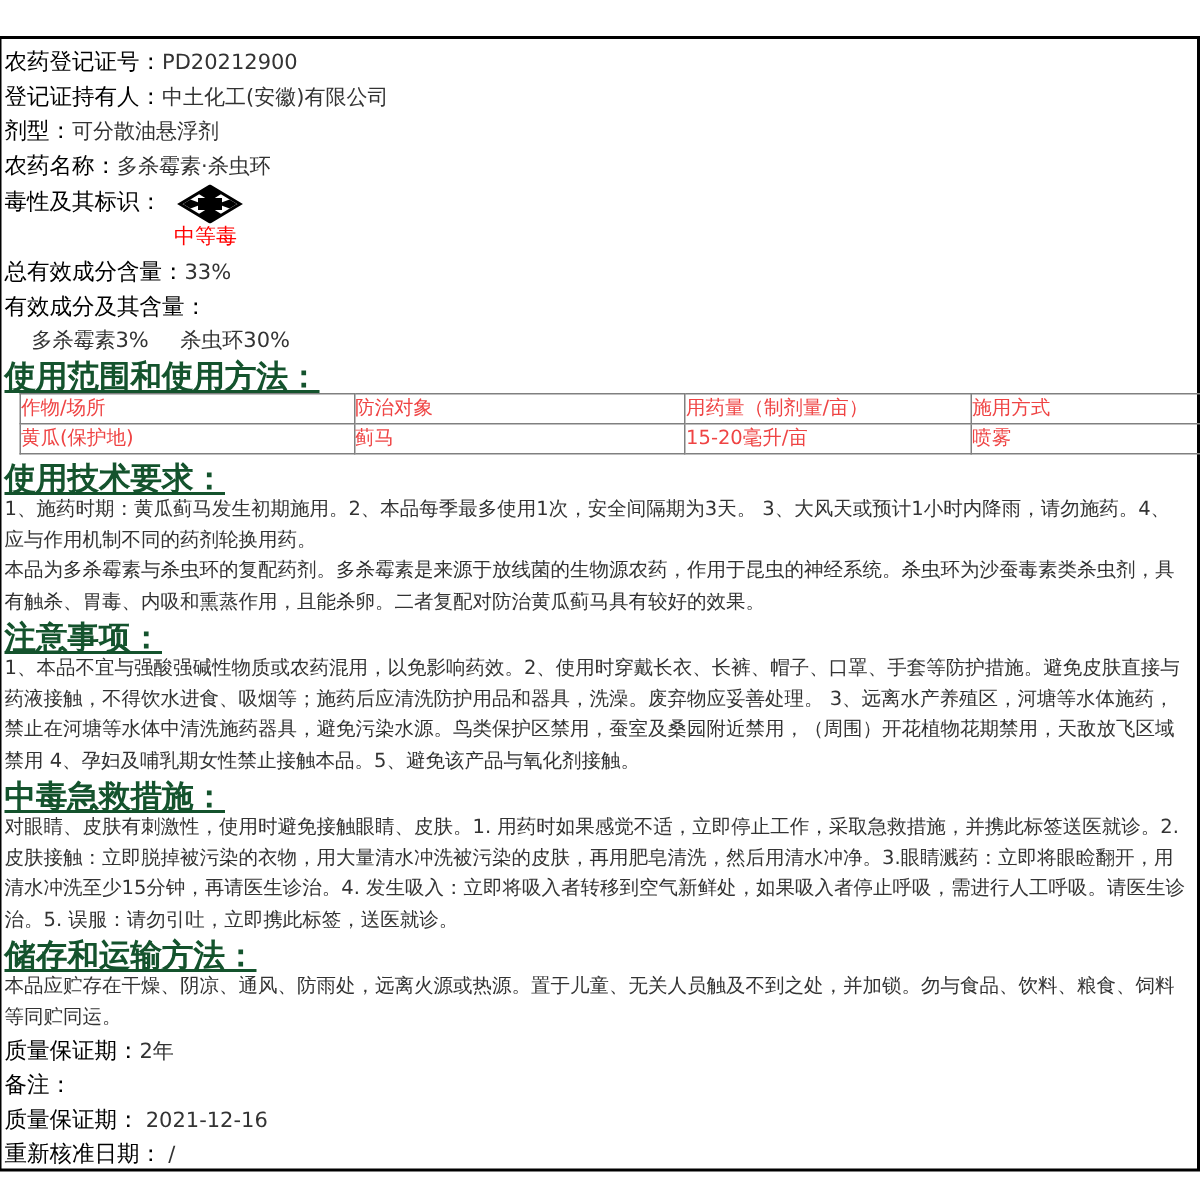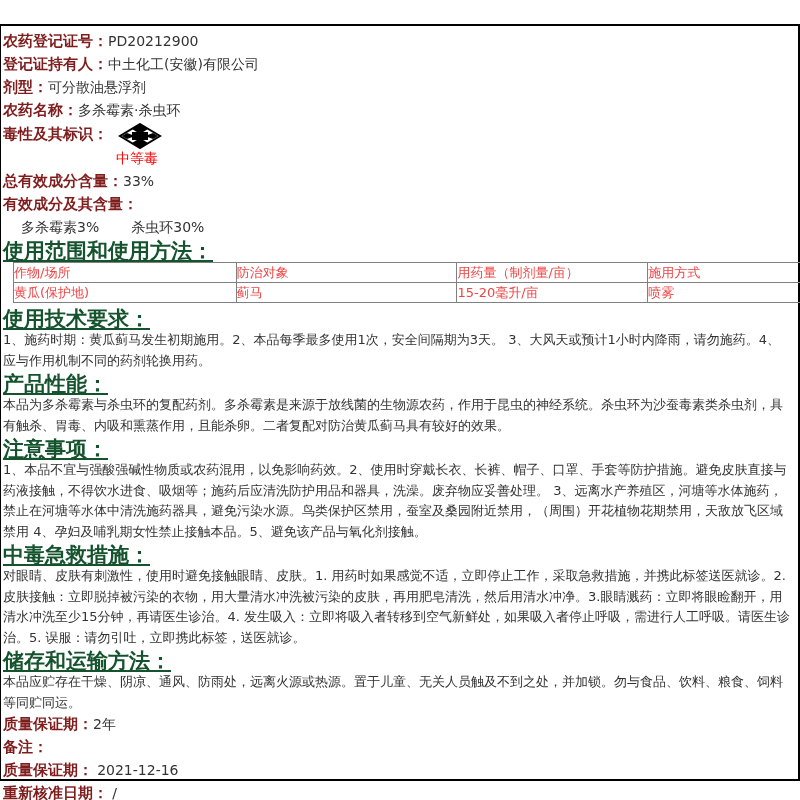--- a/index.html
+++ b/index.html
@@ -30,23 +30,23 @@
       left: 2px;
       top: 4px;
       right: 2px;
     }
     .row {
       height: 23px;
       line-height: 23px;
       white-space: nowrap;
     }
     .label {
-      font-weight: bold;
+      font-weight: normal;
       font-size: 15px;
-      color: #7f1d1d;
+      color: #000000;
     }
     .value {
       font-size: 14px;
       color: #333333;
     }
     .tox-row {
       height: 24px;
       line-height: 24px;
       position: relative;
     }
@@ -65,21 +65,21 @@
       color: #ff0000;
       font-size: 14px;
     }
     .ingredients {
       height: 22px;
       line-height: 22px;
       padding-left: 18px;
       font-size: 14px;
       color: #333333;
     }
-    .ingredients span + span { margin-left: 32px; }
+    .ingredients span + span { margin-left: 21px; }
     table.usage {
       width: 796px;
       border-collapse: collapse;
       margin-left: 10px;
       font-size: 13px;
       color: #ef4444;
     }
     table.usage td {
       border: 1px solid #808080;
       height: 19px;
@@ -169,21 +169,20 @@
         <td>蓟马</td>
         <td>15-20毫升/亩</td>
         <td>喷雾</td>
       </tr>
     </tbody>
       </table>
 
     <div class="section-title" style="margin-top:5px">使用技术要求：</div>
     <div class="para">1、施药时期：黄瓜蓟马发生初期施用。2、本品每季最多使用1次，安全间隔期为3天。 3、大风天或预计1小时内降雨，请勿施药。4、应与作用机制不同的药剂轮换用药。</div>
 
-    <div class="section-title">产品性能：</div>
     <div class="para">本品为多杀霉素与杀虫环的复配药剂。多杀霉素是来源于放线菌的生物源农药，作用于昆虫的神经系统。杀虫环为沙蚕毒素类杀虫剂，具有触杀、胃毒、内吸和熏蒸作用，且能杀卵。二者复配对防治黄瓜蓟马具有较好的效果。</div>
 
     <div class="section-title">注意事项：</div>
     <div class="para">1、本品不宜与强酸强碱性物质或农药混用，以免影响药效。2、使用时穿戴长衣、长裤、帽子、口罩、手套等防护措施。避免皮肤直接与药液接触，不得饮水进食、吸烟等；施药后应清洗防护用品和器具，洗澡。废弃物应妥善处理。 3、远离水产养殖区，河塘等水体施药，禁止在河塘等水体中清洗施药器具，避免污染水源。鸟类保护区禁用，蚕室及桑园附近禁用，（周围）开花植物花期禁用，天敌放飞区域禁用 4、孕妇及哺乳期女性禁止接触本品。5、避免该产品与氧化剂接触。</div>
 
     <div class="section-title">中毒急救措施：</div>
     <div class="para">对眼睛、皮肤有刺激性，使用时避免接触眼睛、皮肤。1. 用药时如果感觉不适，立即停止工作，采取急救措施，并携此标签送医就诊。2.皮肤接触：立即脱掉被污染的衣物，用大量清水冲洗被污染的皮肤，再用肥皂清洗，然后用清水冲净。3.眼睛溅药：立即将眼睑翻开，用清水冲洗至少15分钟，再请医生诊治。4. 发生吸入：立即将吸入者转移到空气新鲜处，如果吸入者停止呼吸，需进行人工呼吸。请医生诊治。5. 误服：请勿引吐，立即携此标签，送医就诊。</div>
 
     <div class="section-title">储存和运输方法：</div>
     <div class="para">本品应贮存在干燥、阴凉、通风、防雨处，远离火源或热源。置于儿童、无关人员触及不到之处，并加锁。勿与食品、饮料、粮食、饲料等同贮同运。</div>

